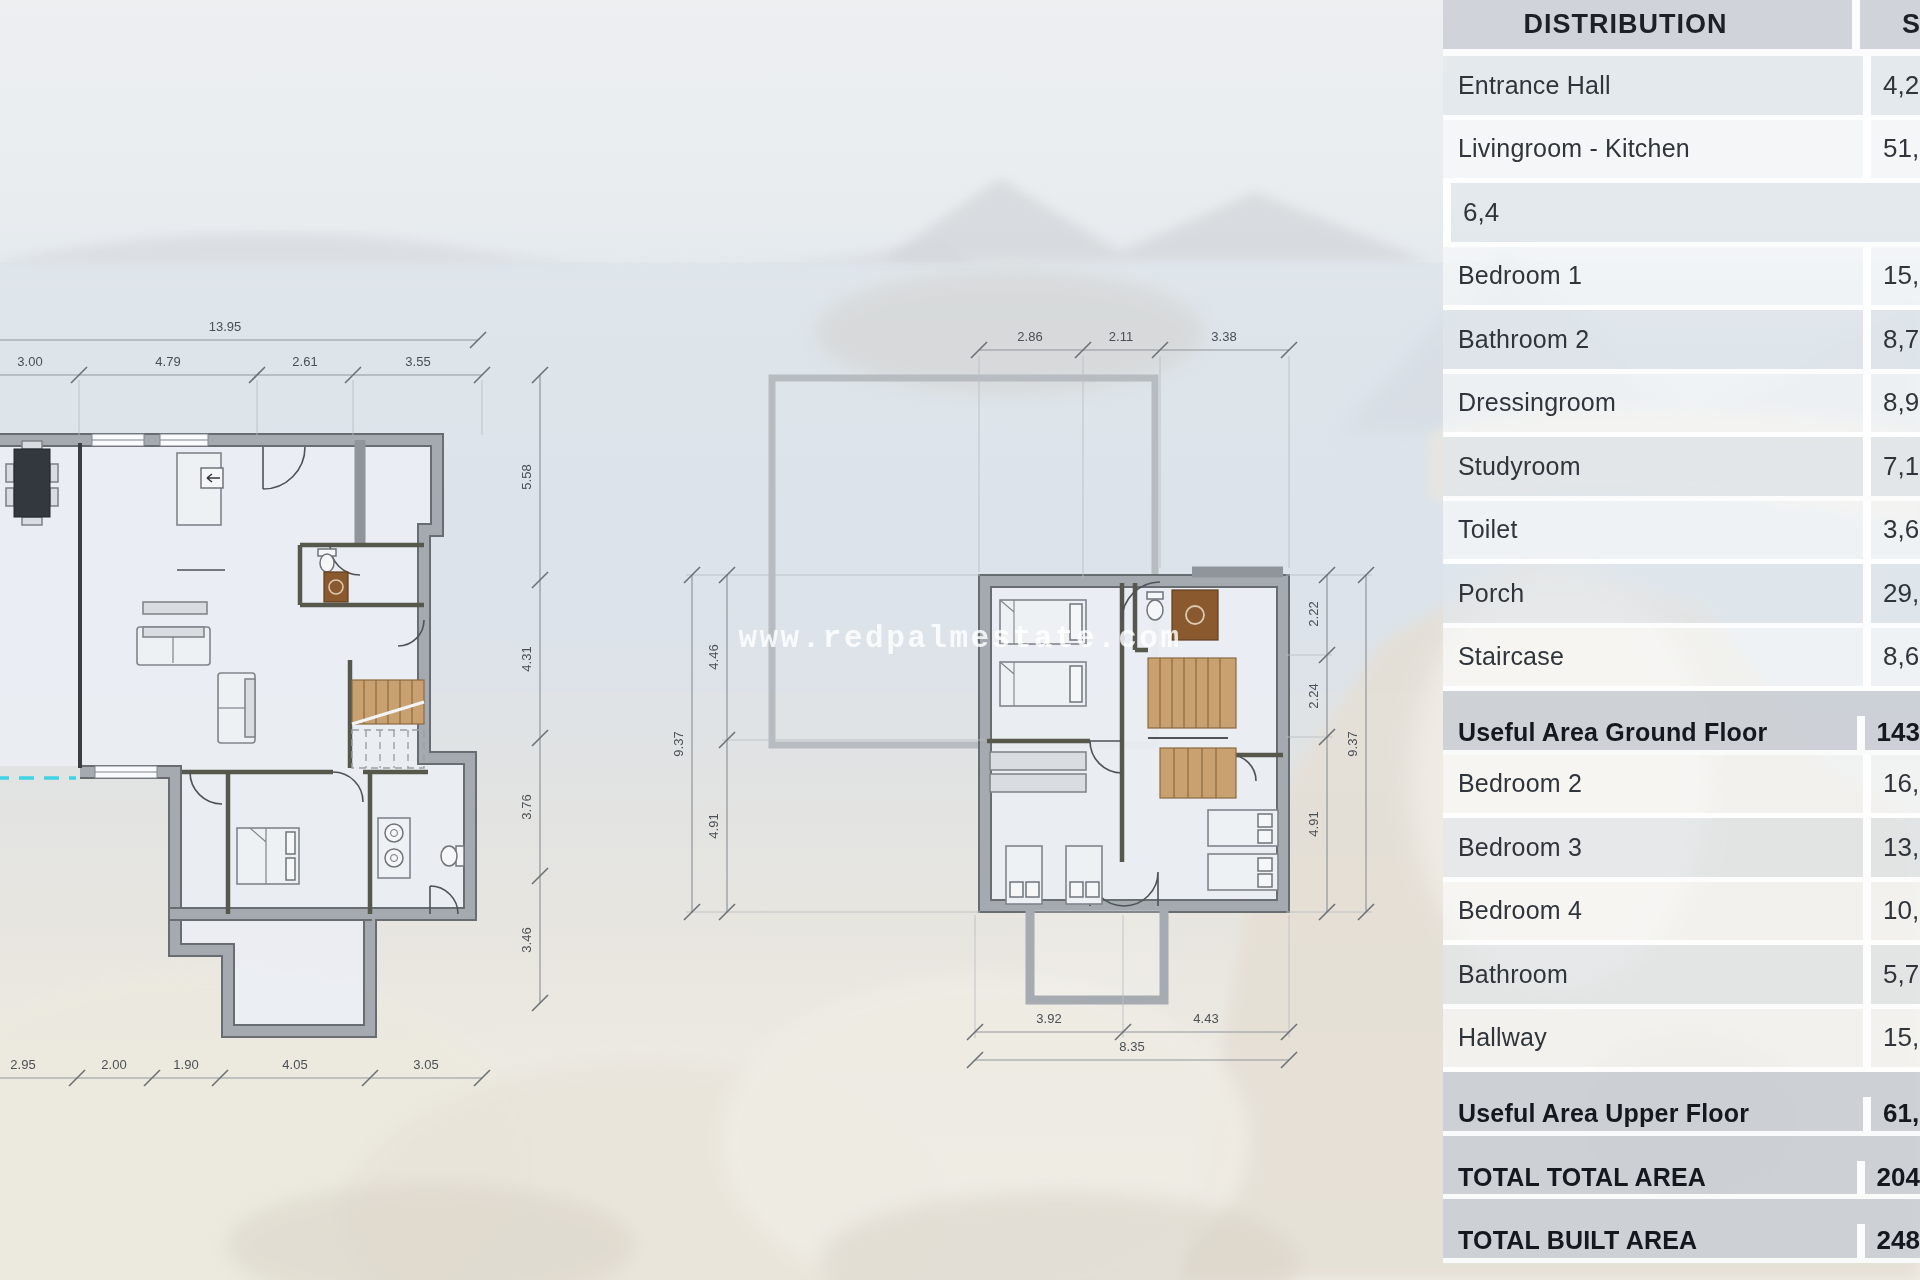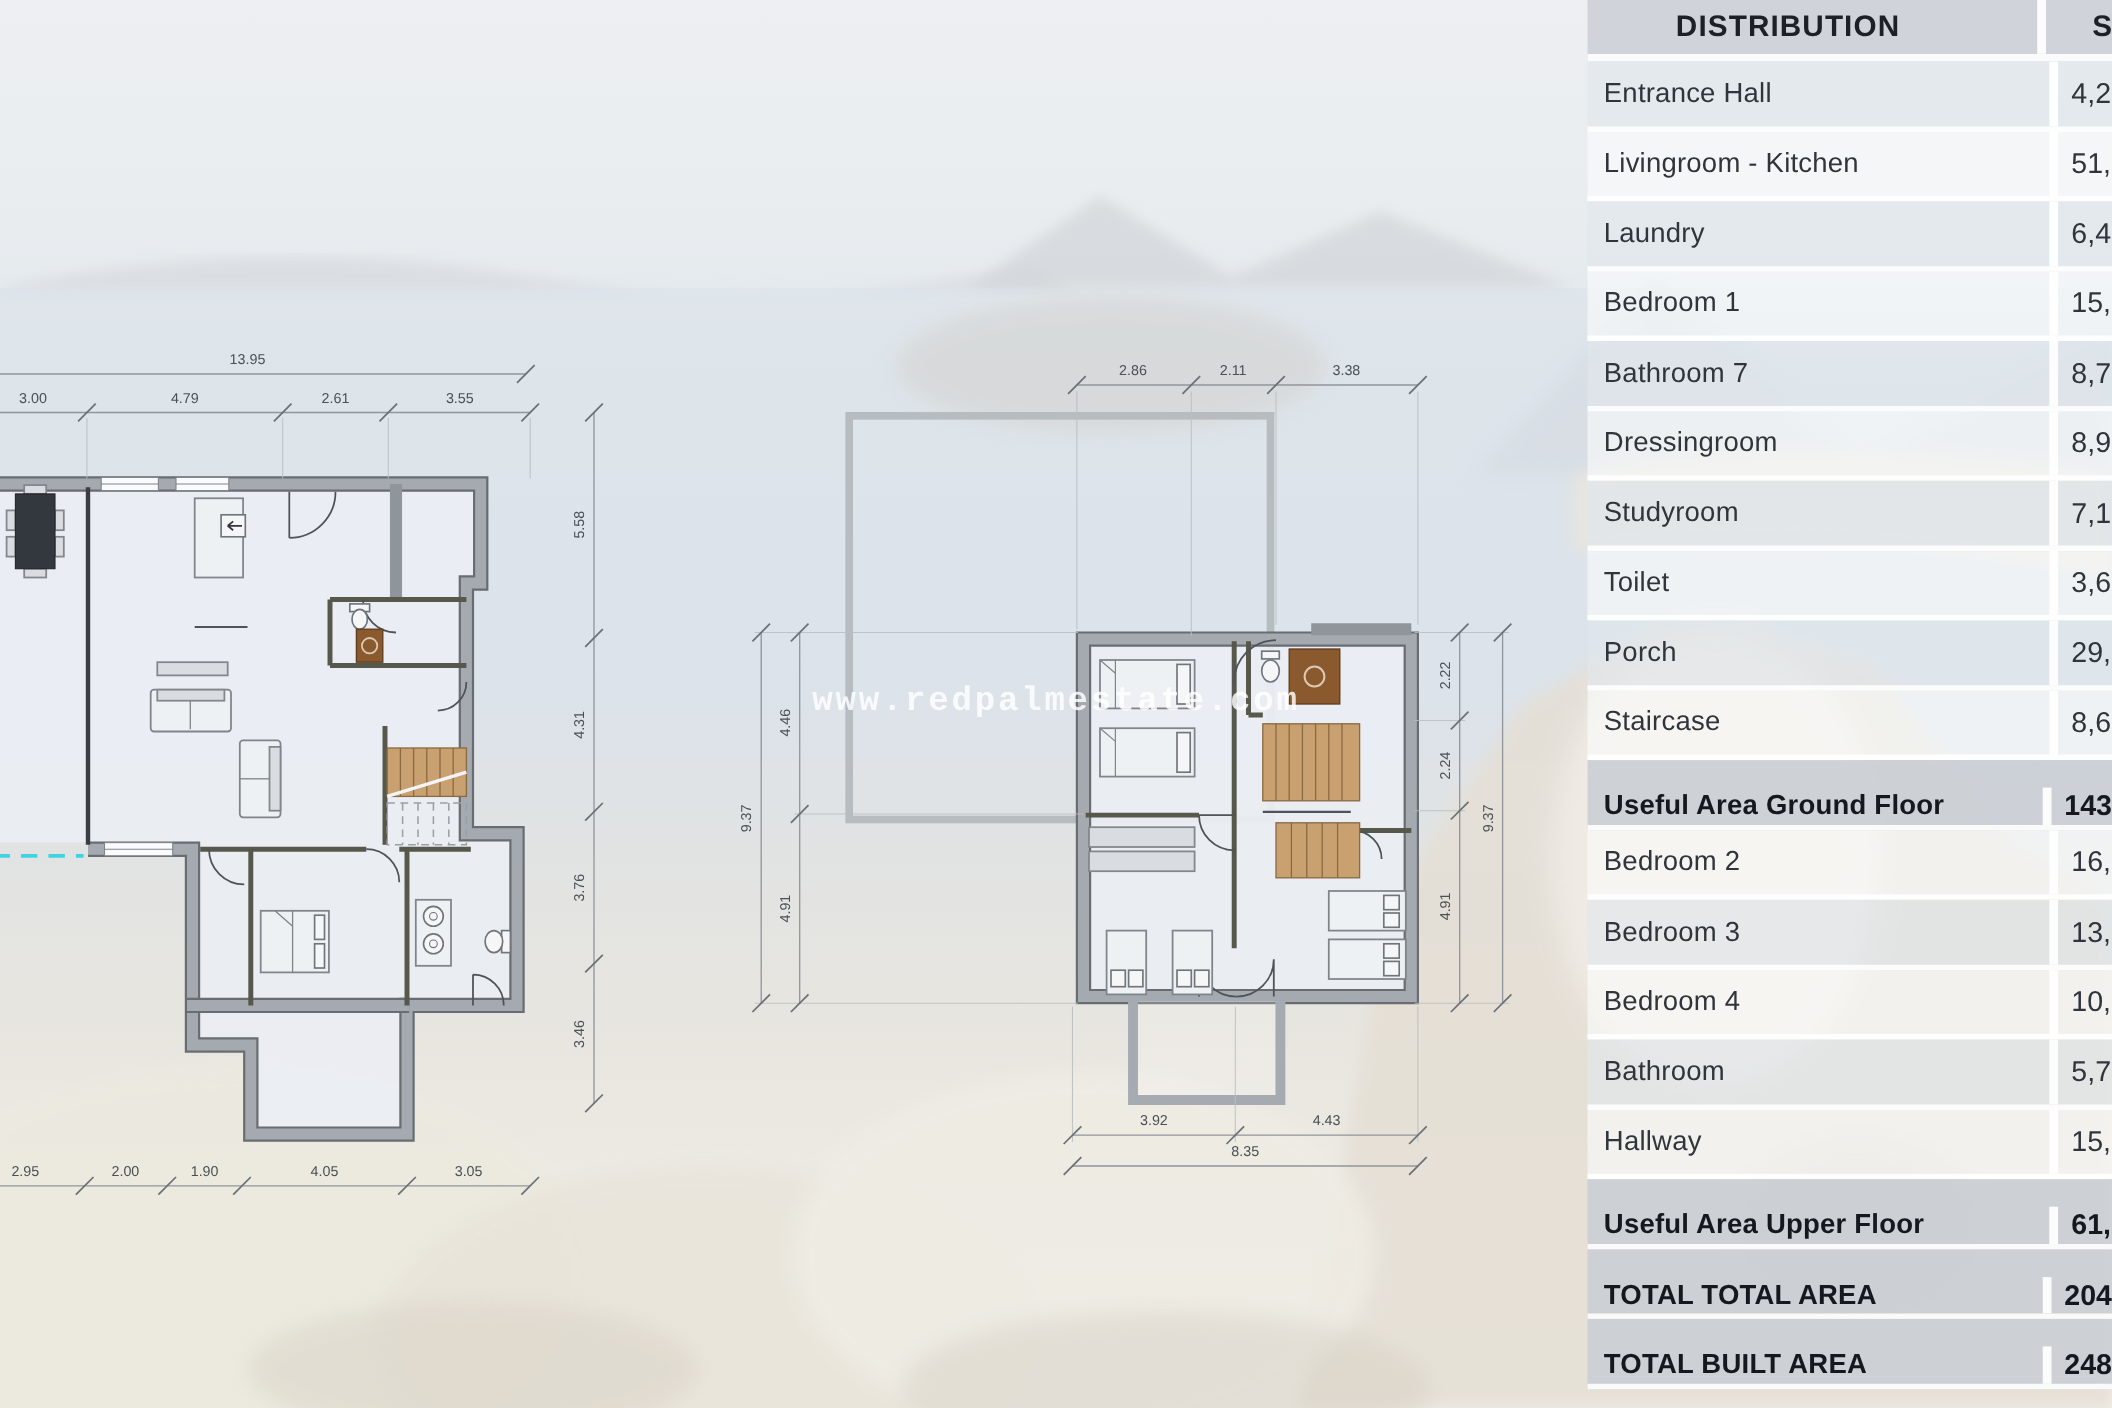--- a/index.html
+++ b/index.html
@@ -408,29 +408,28 @@
     <div class="tbody">
         <div class="trow">
       <div class="cell-label">Entrance Hall</div>
       <div class="cell-value">4,2</div>
     </div>
         <div class="trow">
       <div class="cell-label">Livingroom - Kitchen</div>
       <div class="cell-value">51,</div>
     </div>
         <div class="trow">
-      <div class="cell-label">Laundry</div>
       <div class="cell-value">6,4</div>
     </div>
         <div class="trow">
       <div class="cell-label">Bedroom 1</div>
       <div class="cell-value">15,</div>
     </div>
         <div class="trow">
-      <div class="cell-label">Bathroom 7</div>
+      <div class="cell-label">Bathroom 2</div>
       <div class="cell-value">8,7</div>
     </div>
         <div class="trow">
       <div class="cell-label">Dressingroom</div>
       <div class="cell-value">8,9</div>
     </div>
         <div class="trow">
       <div class="cell-label">Studyroom</div>
       <div class="cell-value">7,1</div>
     </div>

